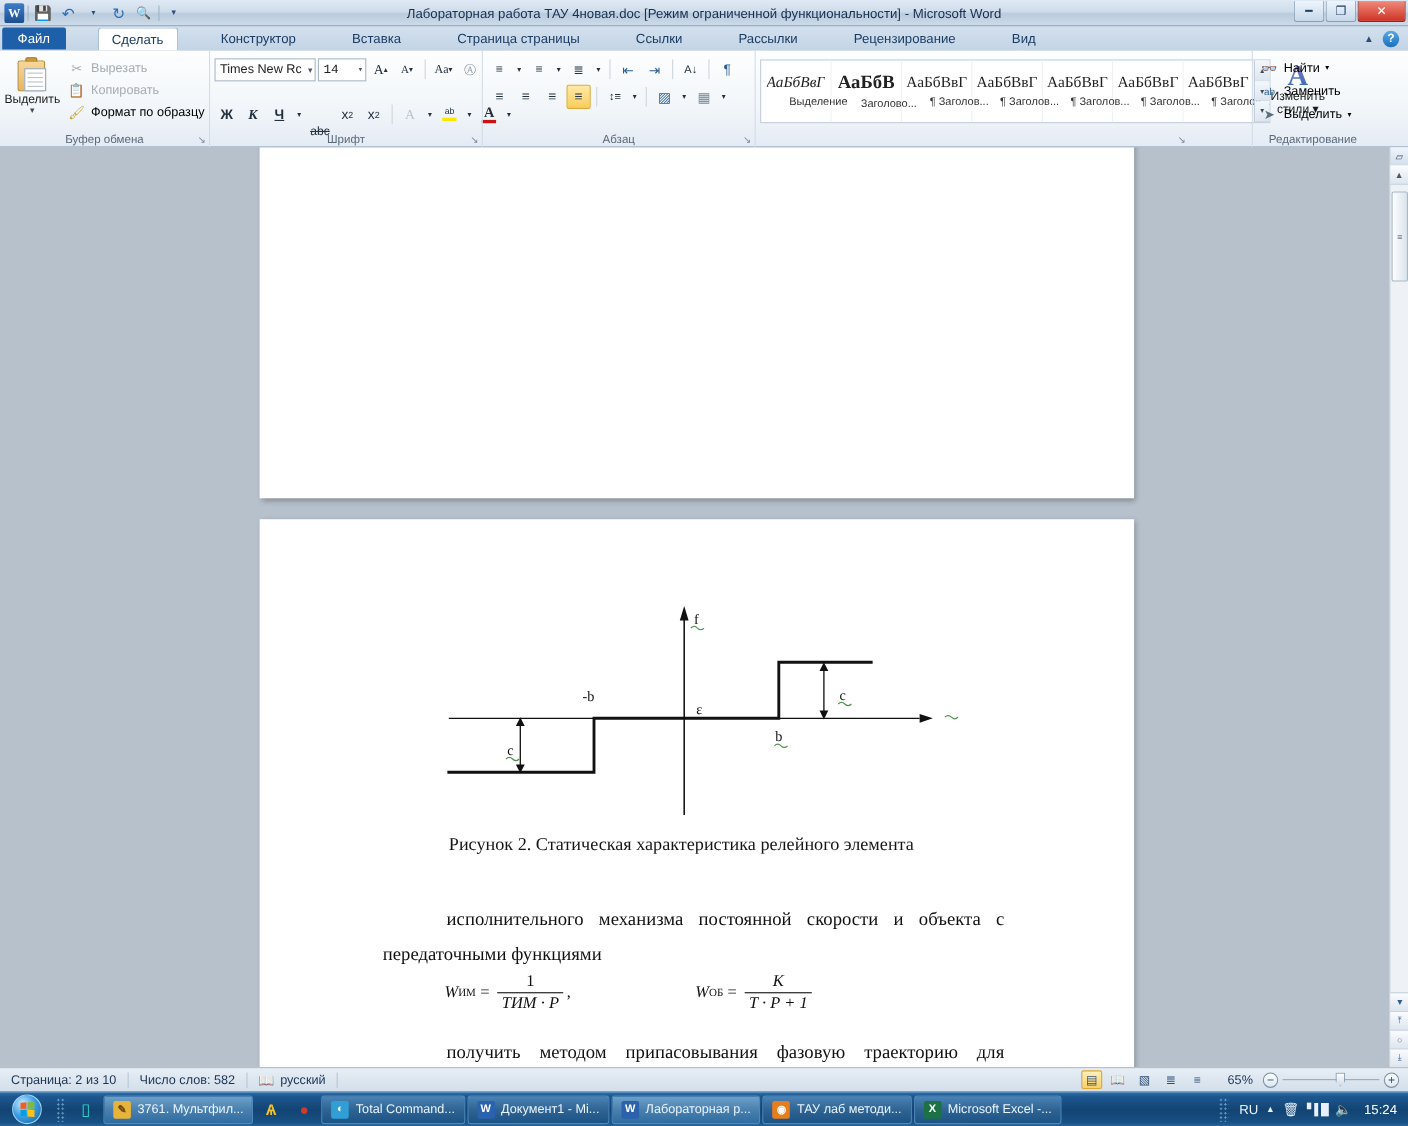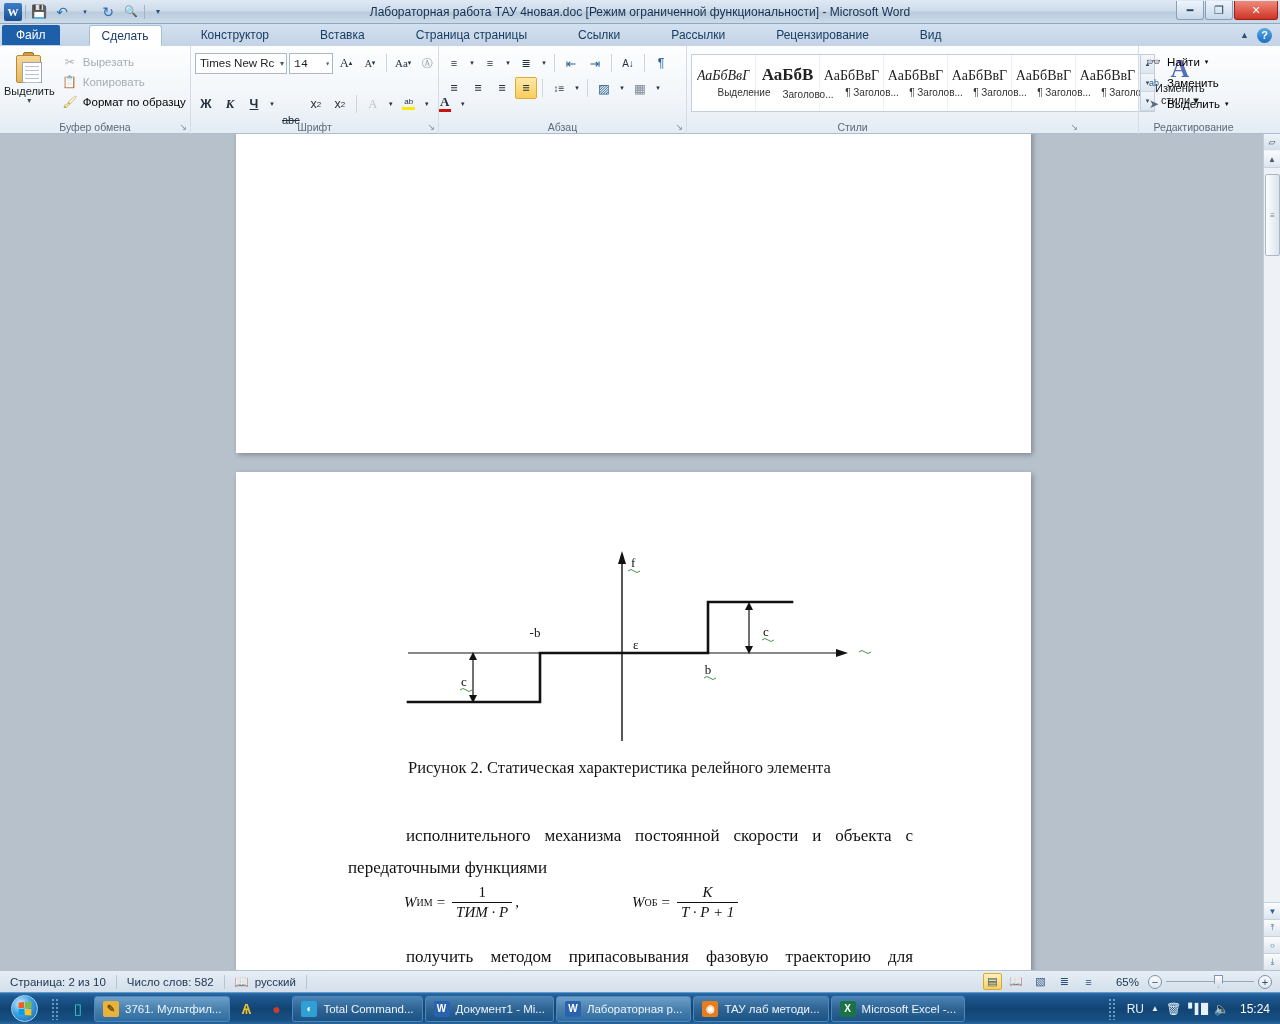--- a/index.html
+++ b/index.html
@@ -403,21 +403,20 @@
           <div>▾</div>
           <div>▾</div>
         </div>
       </div>
       <div class="changestyles">
         <div class="bigA">A</div>
         <div class="cs-lab">Изменить</div>
         <div class="cs-lab">стили ▾</div>
       </div>
     </div>
-    <div class="glabel" style="left:-60px;">Стили</div>
     <div class="gdialog" style="right:60px;">↘</div>
   </div>
 
   <div class="group" style="width:110px;">
     <div class="gbody" style="flex-direction:column; padding-top:5px; gap:3px;">
       <div class="cmdrow">
         <span class="sicon" style="color:#2a5f92;">👓</span>
         <span>Найти</span>
         <span style="font-size:7px;">▾</span>
       </div>

